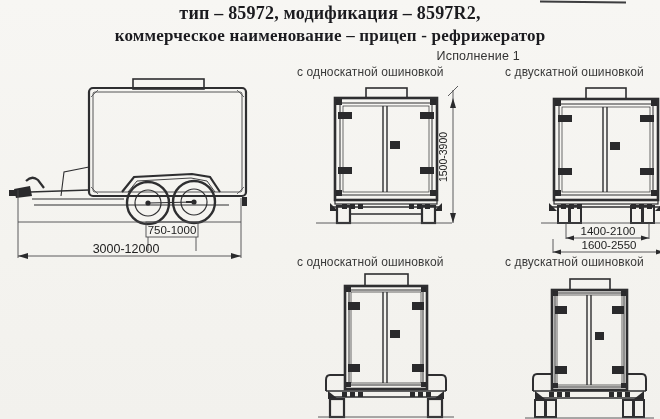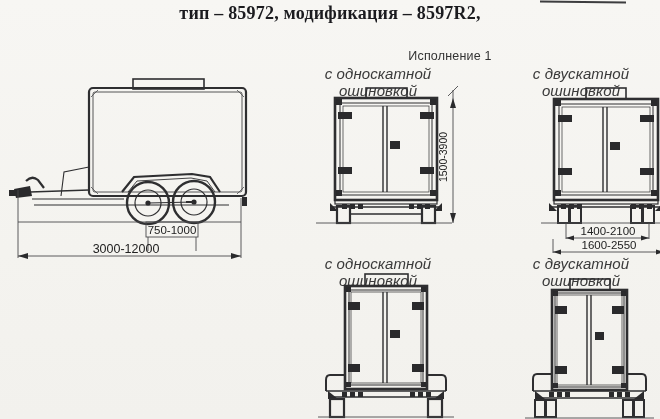--- a/index.html
+++ b/index.html
@@ -8,43 +8,44 @@
     background:linear-gradient(180deg,#f7f6f3 0%,#f4f3ef 60%,#f2f1ed 100%);
     font-family:"Liberation Sans","DejaVu Sans",sans-serif;color:#2a2a2c;padding-left:29px;
   }
   .title-block{
     position:absolute;top:2px;left:0;width:660px;text-align:center;
     font-family:"Liberation Serif","DejaVu Serif",serif;font-weight:bold;color:#1b1b1f;
   }
   .title-l1{font-size:18px;line-height:23px;letter-spacing:.2px;}
   .title-l2{font-size:17px;line-height:21px;letter-spacing:.2px;}
   .sec-label{
-    position:absolute;text-align:center;font-size:12.5px;color:#333;letter-spacing:.2px;
+    position:absolute;text-align:right;font-size:12.5px;color:#333;letter-spacing:.2px;
   }
   .tire-label{
-    position:absolute;text-align:center;font-size:15px;color:#3a3a3a;letter-spacing:.1px;font-style:italic;
+    position:absolute;text-align:left;font-size:12px;color:#3a3a3a;letter-spacing:.1px;
   }
   .drawing{position:absolute;}
   svg{display:block;}
   svg .ln{stroke:#2e2e30;fill:none;}
   svg .thin{stroke:#4a4a4c;fill:none;}
   svg .dim{stroke:#4a4a4c;fill:none;stroke-width:0.9;}
   svg .dark{fill:#2a2a2c;stroke:none;}
   svg text{font-family:"Liberation Sans","DejaVu Sans",sans-serif;fill:#222;}
   .scan-line{position:absolute;background:#3c3c3e;}
 </style>
 </head>
 <body>
 
 <div id="page">
 
   <div class="scan-line" style="left:540px;top:1px;width:86px;height:2px;transform:rotate(.6deg);"></div>
 
   <div class="title-block">
     <div class="title-l1">тип – 85972, модификация – 8597R2,</div>
+    <div class="title-l2">коммерческое наименование – прицеп - рефрижератор</div>
   </div>
 
   <div class="sec-label" style="left:380px;top:49px;width:140px;">Исполнение 1</div>
   <div class="tire-label" style="left:297px;top:65px;width:162px;">с односкатной ошиновкой</div>
   <div class="tire-label" style="left:505px;top:65px;width:152px;">с двускатной ошиновкой</div>
   <div class="tire-label" style="left:297px;top:255px;width:162px;">с односкатной ошиновкой</div>
   <div class="tire-label" style="left:505px;top:255px;width:152px;">с двускатной ошиновкой</div>
 
   <div class="drawing" style="left:4px;top:72px;">
     <svg width="250" height="190" viewBox="0 0 250 190">

